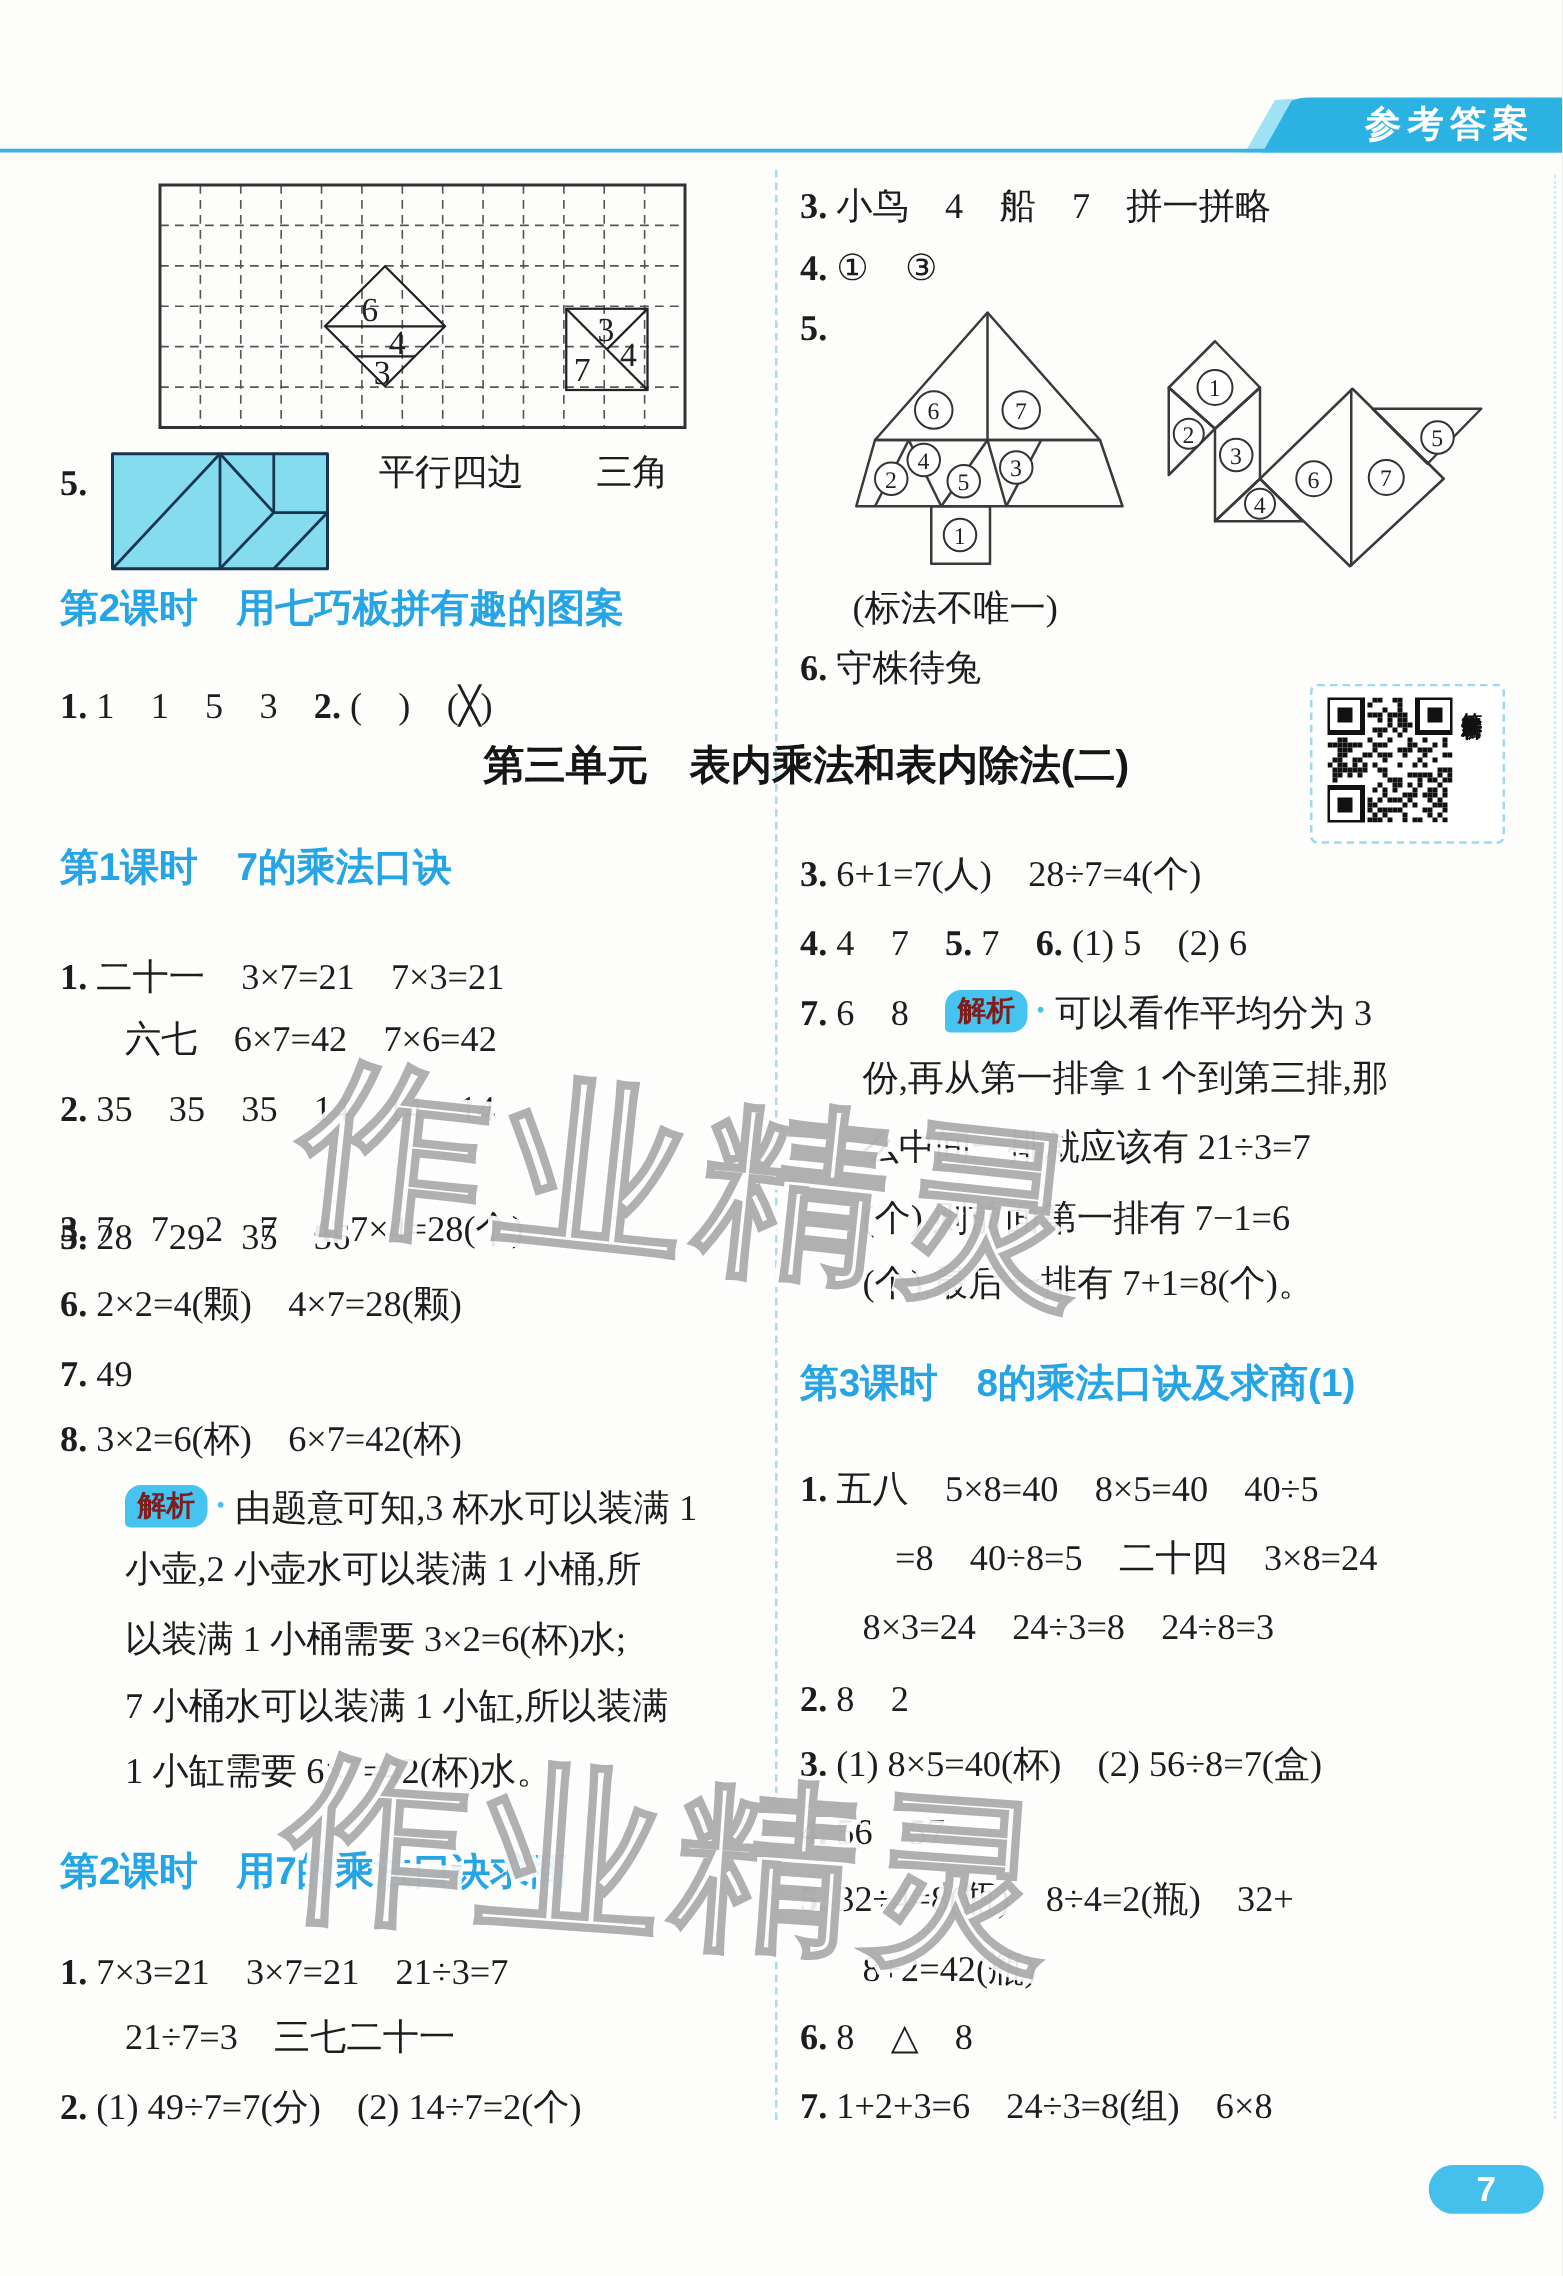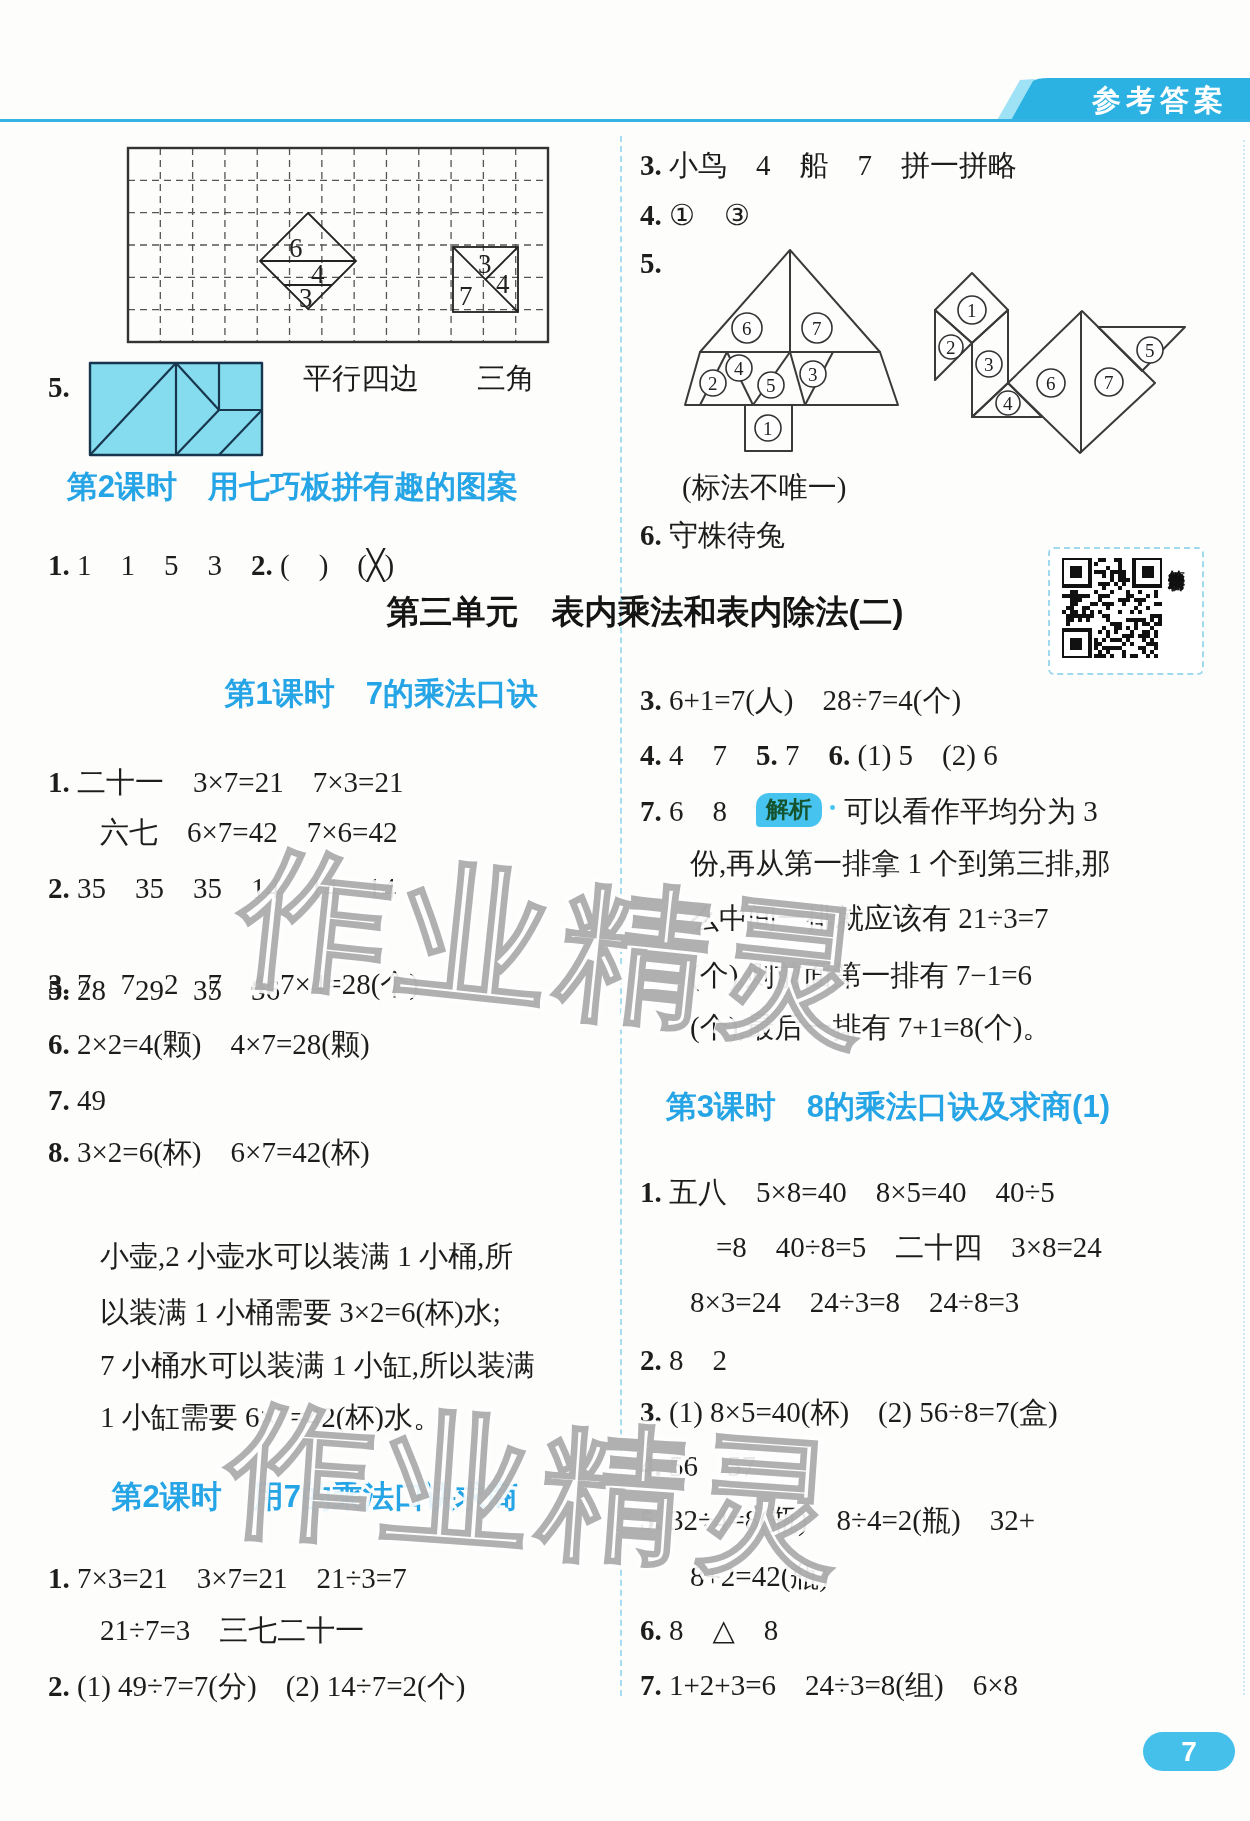--- a/index.html
+++ b/index.html
@@ -12,27 +12,27 @@
     color:#fff;text-align:center;letter-spacing:5px;line-height:40px;}
   #top-rule{position:absolute;left:0;top:119px;width:1250px;height:3px;background:#35b4e4;}
   
   #col-divider{position:absolute;left:620px;top:136px;height:1560px;width:0;
     border-left:2px dashed #a8dcf0;}
   #edge-dotted{position:absolute;left:1243px;top:140px;height:1555px;width:0;
     border-left:2px dotted #c9e9f6;}
   
   .ln{position:absolute;font-size:29px;line-height:40px;white-space:nowrap;}
   .ln .num{font-weight:bold;}
-  .badge{display:inline-block;background:#47c3ef;color:#14532d;border-radius:13px 13px 13px 4px;
+  .badge{display:inline-block;background:#47c3ef;color:#7f1d1d;border-radius:13px 13px 13px 4px;
     font-family:"Liberation Sans","DejaVu Sans",sans-serif;font-weight:bold;font-size:23px;
     line-height:31px;padding:1px 10px 2px;vertical-align:4px;margin-right:3px;}
   .badge-dot{color:#47c3ef;font-size:20px;vertical-align:6px;margin:0 8px 0 4px;}
   
   .lesson-heading{position:absolute;font-family:"Liberation Sans","DejaVu Sans",sans-serif;
-    font-weight:bold;font-size:31px;color:#25a4e6;text-align:right;white-space:nowrap;}
+    font-weight:bold;font-size:31px;color:#25a4e6;text-align:left;white-space:nowrap;}
   #unit-heading{position:absolute;left:205px;top:590px;width:880px;text-align:center;
     font-family:"Liberation Sans","DejaVu Sans",sans-serif;font-weight:800;font-size:33px;
     color:#151515;white-space:nowrap;}
   
   .fig{position:absolute;}
   .fig text{font-family:"Liberation Serif","DejaVu Serif",serif;fill:#222;}
   .glabel{font-size:27px;}
   .clabel{font-size:19px;}
   
   #qr-box{position:absolute;left:1048px;top:547px;width:152px;height:124px;
@@ -378,20 +378,21 @@
     <div class="ln" style="left: 48px; top: 367px;"><span class="num">5.</span></div>
     <div class="ln" style="left: 303px; top: 358px;"><span>平行四边　　三角</span></div>
     <div class="ln" style="left: 48px; top: 762px;"><span class="num">1.</span><span> 二十一　3×7=21　7×3=21</span></div>
     <div class="ln" style="left: 100px; top: 812px;"><span>六七　6×7=42　7×6=42</span></div>
     <div class="ln" style="left: 48px; top: 868px;"><span class="num">2.</span><span> 35　35　35　14　14　14</span></div>
     <div class="ln" style="left: 48px; top: 964px;"><span class="num">3.</span><span> 7　7　2　7　</span><span class="num">4.</span><span> 7×4=28(个)</span></div>
     <div class="ln" style="left: 48px; top: 970px;"><span class="num">5.</span><span> 28　29　35　36</span></div>
     <div class="ln" style="left: 48px; top: 1024px;"><span class="num">6.</span><span> 2×2=4(颗)　4×7=28(颗)</span></div>
     <div class="ln" style="left: 48px; top: 1080px;"><span class="num">7.</span><span> 49</span></div>
     <div class="ln" style="left: 48px; top: 1132px;"><span class="num">8.</span><span> 3×2=6(杯)　6×7=42(杯)</span></div>
+    <div class="ln" style="left: 100px; top: 1184px;"><span class="badge">解析</span><span class="badge-dot">•</span><span>由题意可知,3 杯水可以装满 1</span></div>
     <div class="ln" style="left: 100px; top: 1236px;"><span>小壶,2 小壶水可以装满 1 小桶,所</span></div>
     <div class="ln" style="left: 100px; top: 1292px;"><span>以装满 1 小桶需要 3×2=6(杯)水;</span></div>
     <div class="ln" style="left: 100px; top: 1345px;"><span>7 小桶水可以装满 1 小缸,所以装满</span></div>
     <div class="ln" style="left: 100px; top: 1397px;"><span>1 小缸需要 6×7=42(杯)水。</span></div>
     <div class="ln" style="left: 48px; top: 1558px;"><span class="num">1.</span><span> 7×3=21　3×7=21　21÷3=7</span></div>
     <div class="ln" style="left: 100px; top: 1610px;"><span>21÷7=3　三七二十一</span></div>
     <div class="ln" style="left: 48px; top: 1666px;"><span class="num">2.</span><span> (1) 49÷7=7(分)　(2) 14÷7=2(个)</span></div>
     <div class="ln" style="left: 640px; top: 145px;"><span class="num">3.</span><span> 小鸟　4　船　7　拼一拼略</span></div>
     <div class="ln" style="left: 640px; top: 195px; text-align: right;"><span class="num">4.</span><span> ①　③</span></div>
     <div class="ln" style="left: 640px; top: 243px;"><span class="num">5.</span></div>

